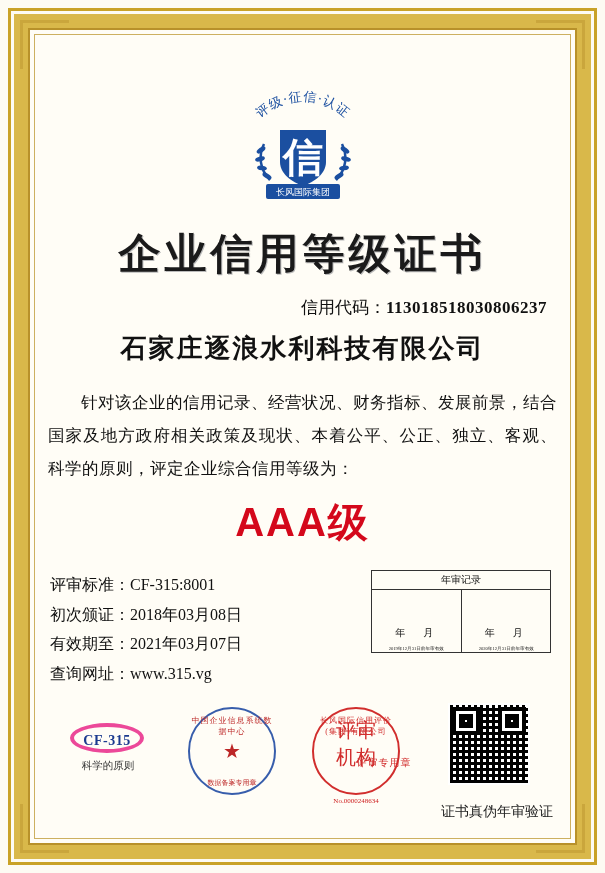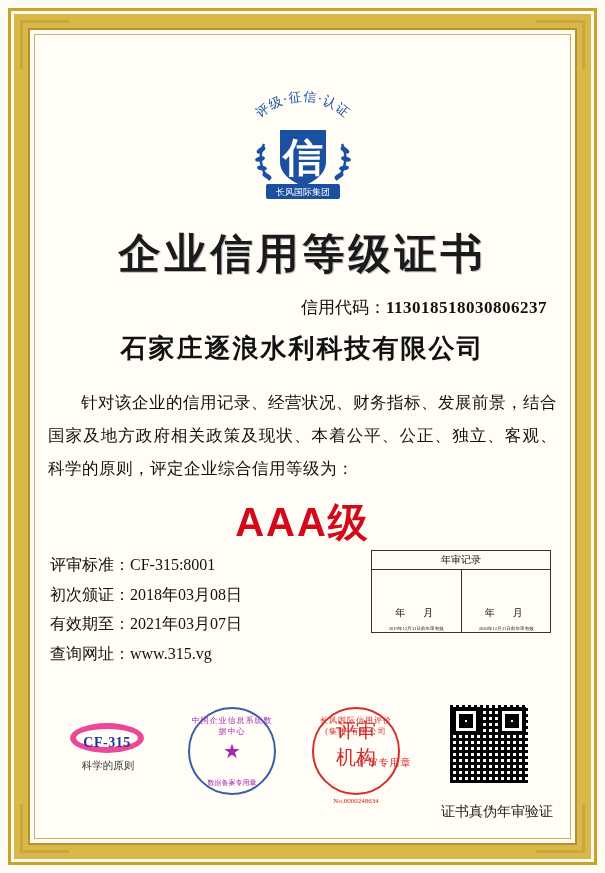--- a/index.html
+++ b/index.html
@@ -141,21 +141,21 @@
     text-align: center;
     color: #d4081b;
     font-size: 40px;
     font-weight: bold;
     letter-spacing: 2px;
     font-family: Liberation Sans, sans-serif;
   }
 
   
   .lower {
-    margin-top: 0;
+    margin-top: 20px;
     display: flex;
     justify-content: space-between;
     align-items: flex-start;
     font-family: Liberation Serif, serif;
   }
   .info-list {
     font-size: 16px;
     line-height: 1.85;
     color: #111;
     padding-left: 10px;
@@ -218,21 +218,21 @@
   }
 
   .seal-cf {
     left: 30px;
     top: 28px;
     width: 76px;
   }
   .oval {
     width: 74px;
     height: 30px;
-    border: 6px solid #ec4899;
+    border: 4px solid #ec4899;
     border-radius: 50%;
     color: #1b3a8f;
     font-size: 14px;
     line-height: 28px;
     font-weight: bold;
     letter-spacing: 0.5px;
     box-sizing: border-box;
   }
   .seal-caption {
     font-size: 10.5px;
@@ -241,21 +241,21 @@
   }
   .seal-blue {
     left: 148px;
     top: 12px;
   }
   .seal-blue .ring {
     width: 84px;
     height: 84px;
     border: 2.5px solid #2d55a8;
     border-radius: 50%;
-    color: #a21caf;
+    color: #b91c1c;
     position: relative;
     opacity: 0.95;
   }
   .seal-red {
     left: 272px;
     top: 12px;
   }
   .seal-red .ring {
     width: 84px;
     height: 84px;

